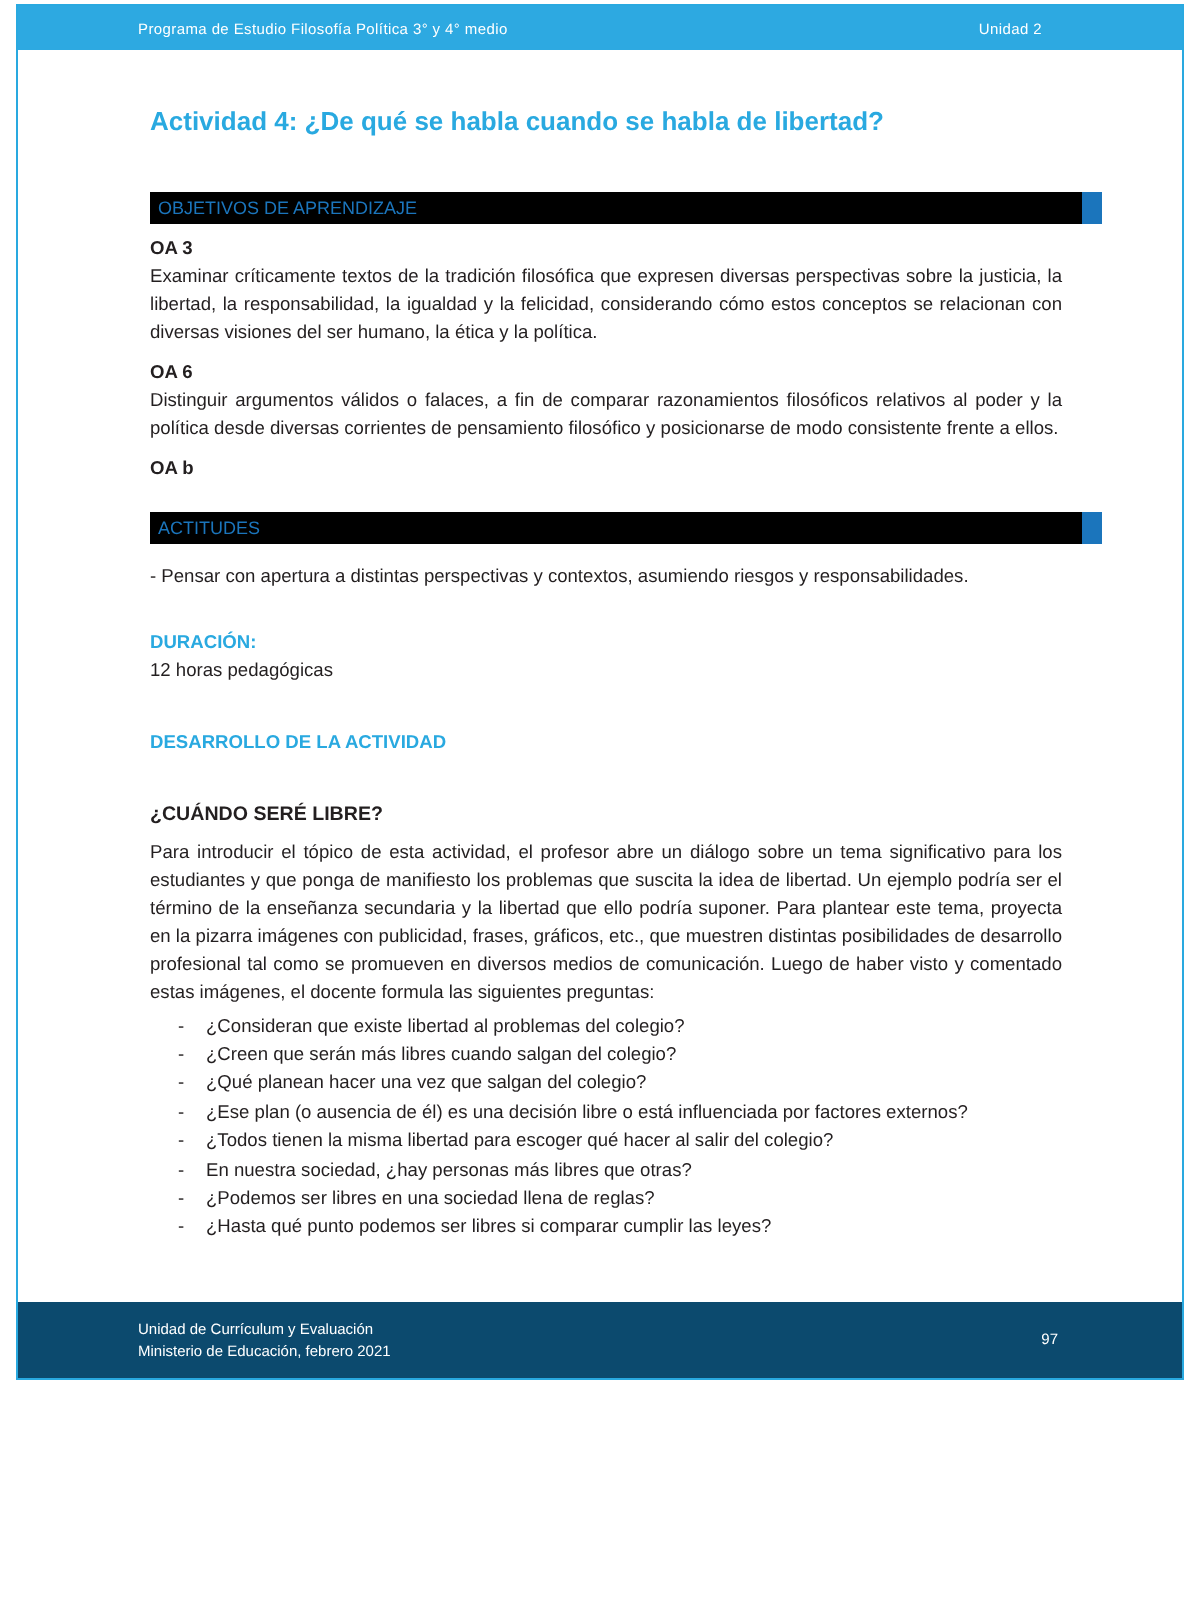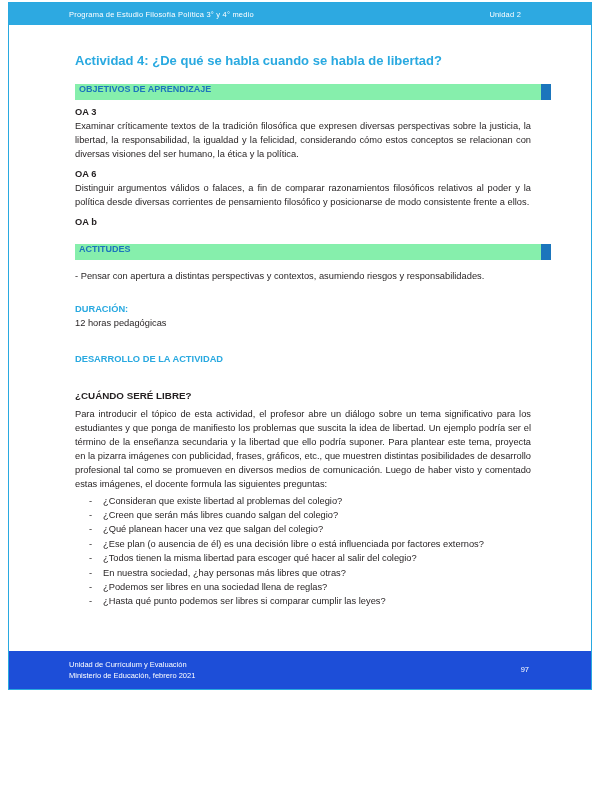--- a/index.html
+++ b/index.html
@@ -23,33 +23,33 @@
     font-size:7.5px; letter-spacing:.2px;
     display:flex; align-items:center; justify-content:space-between;
     padding:0 70px 0 60px;
   }
   .content {
     flex:1 1 auto;
     padding:28px 60px 0 66px;
   }
   .title {
     color:#29a9e0; font-size:13px; font-weight:bold;
-    margin-bottom:16px;
+    margin-bottom:28px;
   }
   .para {
     font-size:9.3px; line-height:1.5; text-align:justify;
   }
   .blue-label { color:#29a9e0; font-weight:bold; }
   .section-bar {
     margin-top:14px;
     height:16px;
-    background:#86efac;
+    background:#000000;
     color:#1b75bc;
-    font-weight:bold; font-size:9px;
-    display:flex; justify-content:space-between;
+    font-weight:normal; font-size:9px;
+    display:flex; align-items:center; justify-content:space-between;
     padding-left:4px;
     margin-right:-20px;
   }
   .bar-square { width:10px; height:16px; background:#1b75bc; flex:0 0 10px; }
   .oa-block { margin-top:6px; }
   .oa-code { font-size:9.3px; font-weight:bold; line-height:1.5; }
   .oa-text { font-size:9.3px; line-height:1.5; text-align:justify; }
   .actitudes-item { margin-top:10px; font-size:9.3px; line-height:1.5; }
   .duracion { margin-top:20px; }
   .duracion-label { color:#29a9e0; font-weight:bold; font-size:9.3px; line-height:1.5; }
@@ -62,21 +62,21 @@
     margin-top:22px;
     font-size:9.8px; font-weight:bold; line-height:1.5;
   }
   .activity-intro { margin-top:4px; }
   .q-list { margin-top:2px; }
   .q-item { display:flex; font-size:9.3px; line-height:1.55; }
   .q-dash { flex:0 0 28px; text-align:left; padding-left:14px; }
   .q-text { flex:1 1 auto; }
   .footbar {
     flex:0 0 38px; height:38px;
-    background:#1d4ed8; color:#ffffff;
+    background:#0c4a6e; color:#ffffff;
     font-size:7.5px; line-height:1.5;
     display:flex; align-items:center; justify-content:space-between;
     padding:0 62px 0 60px;
   }
   .foot-left { display:flex; flex-direction:column; }
 </style>
 </head>
 <body>
 
 <div class="page">

